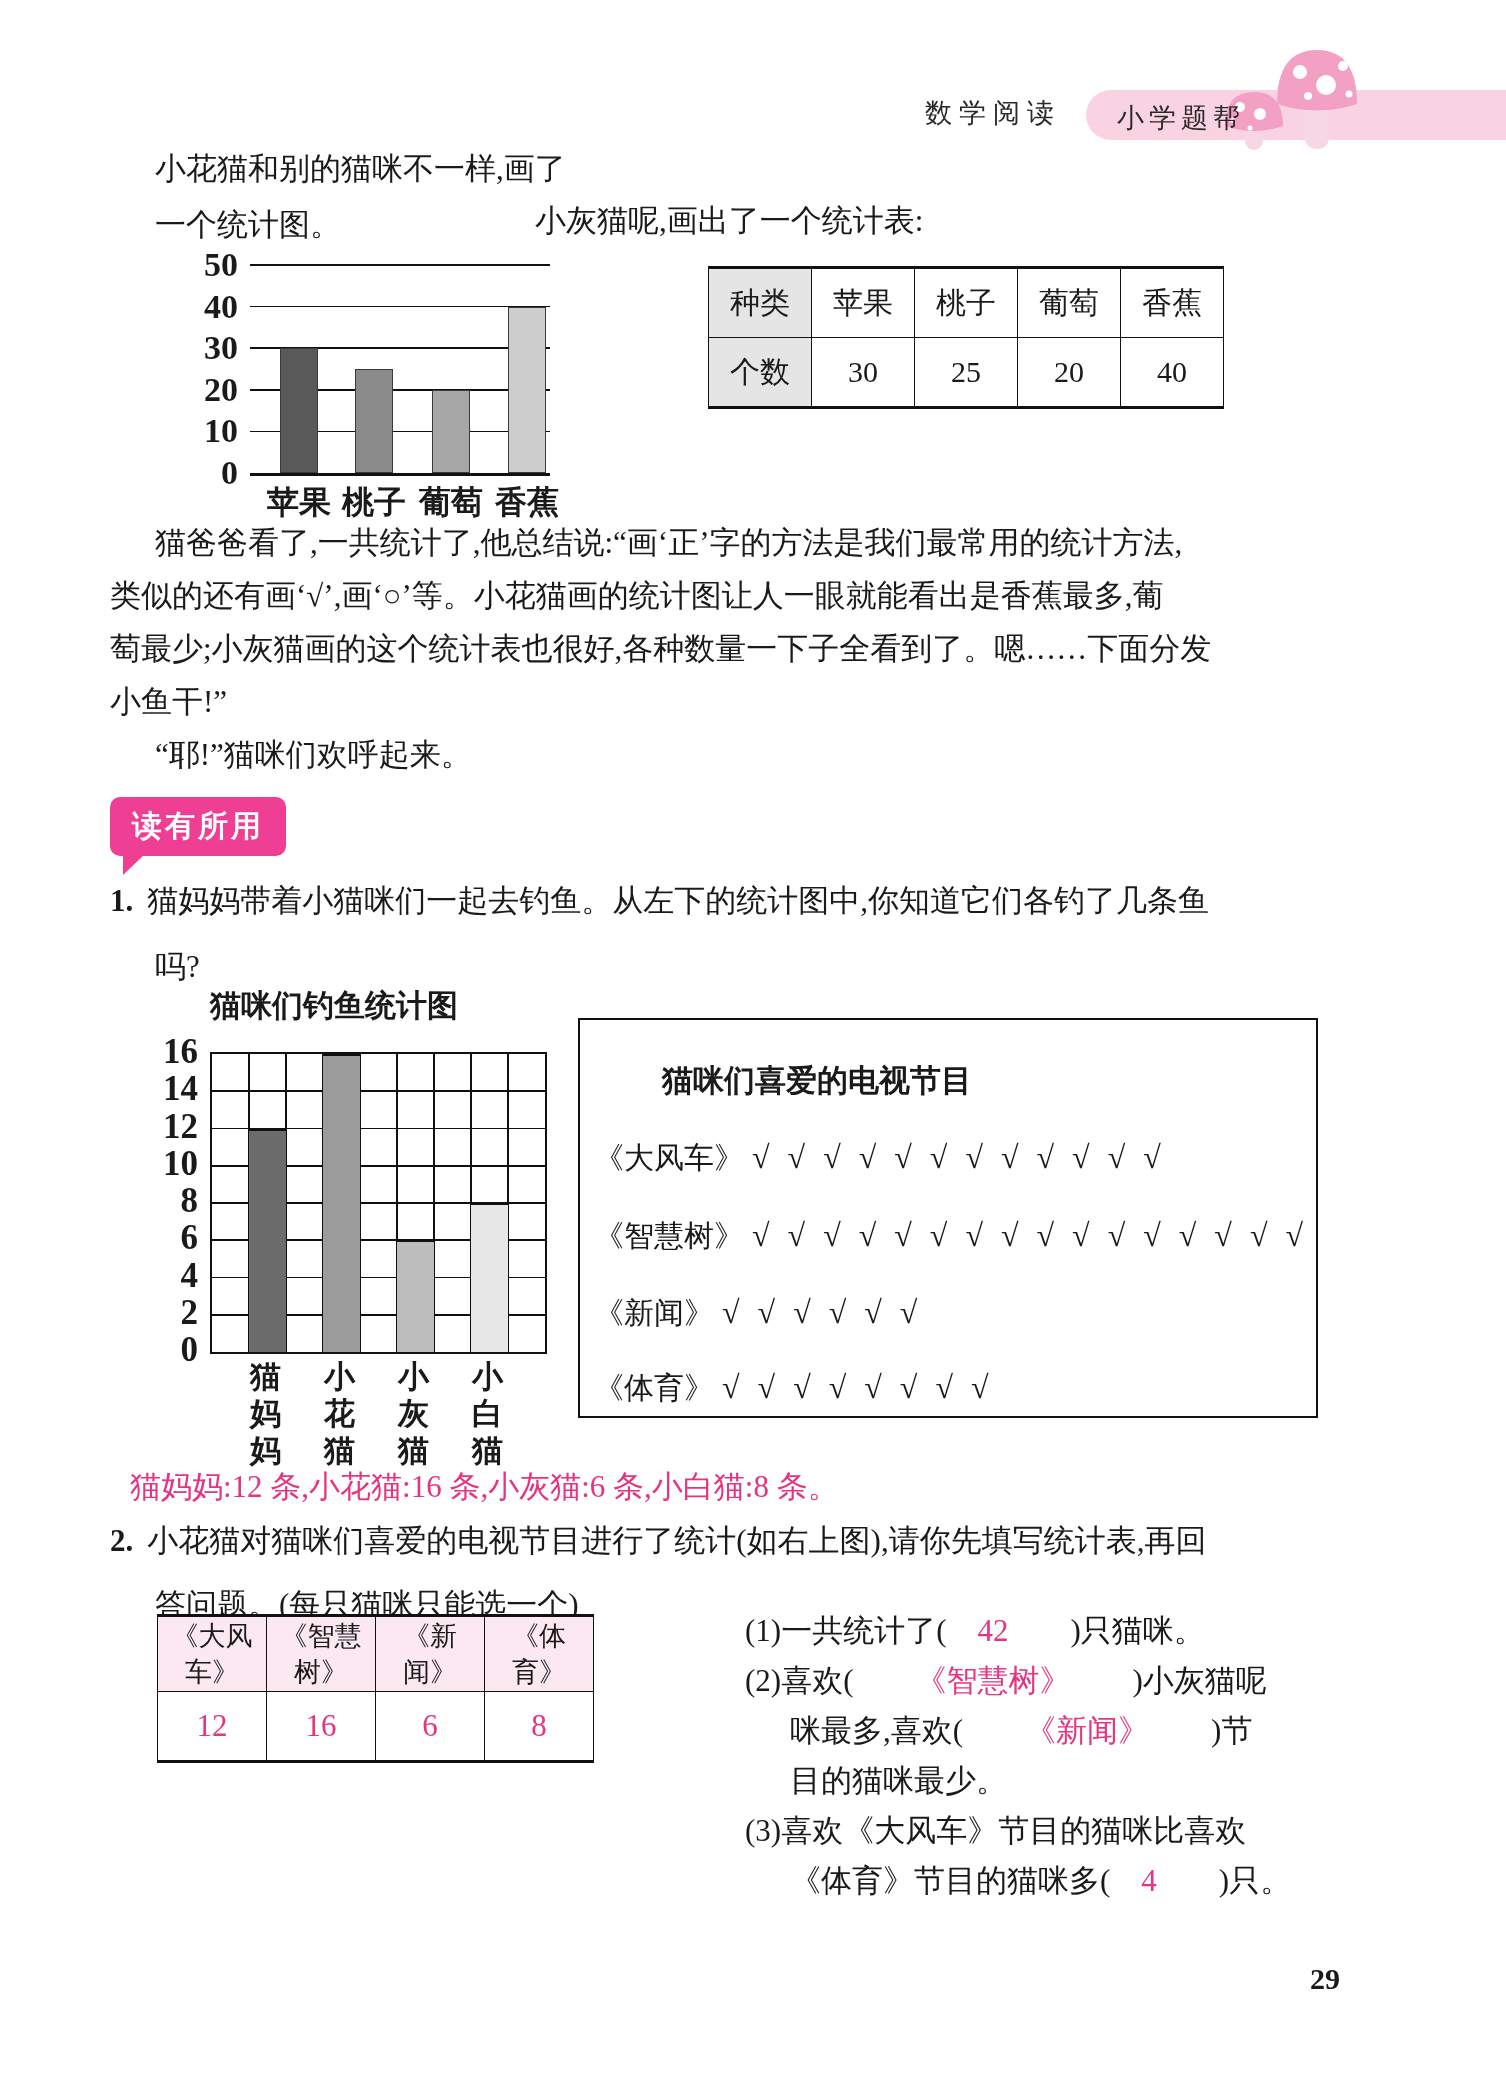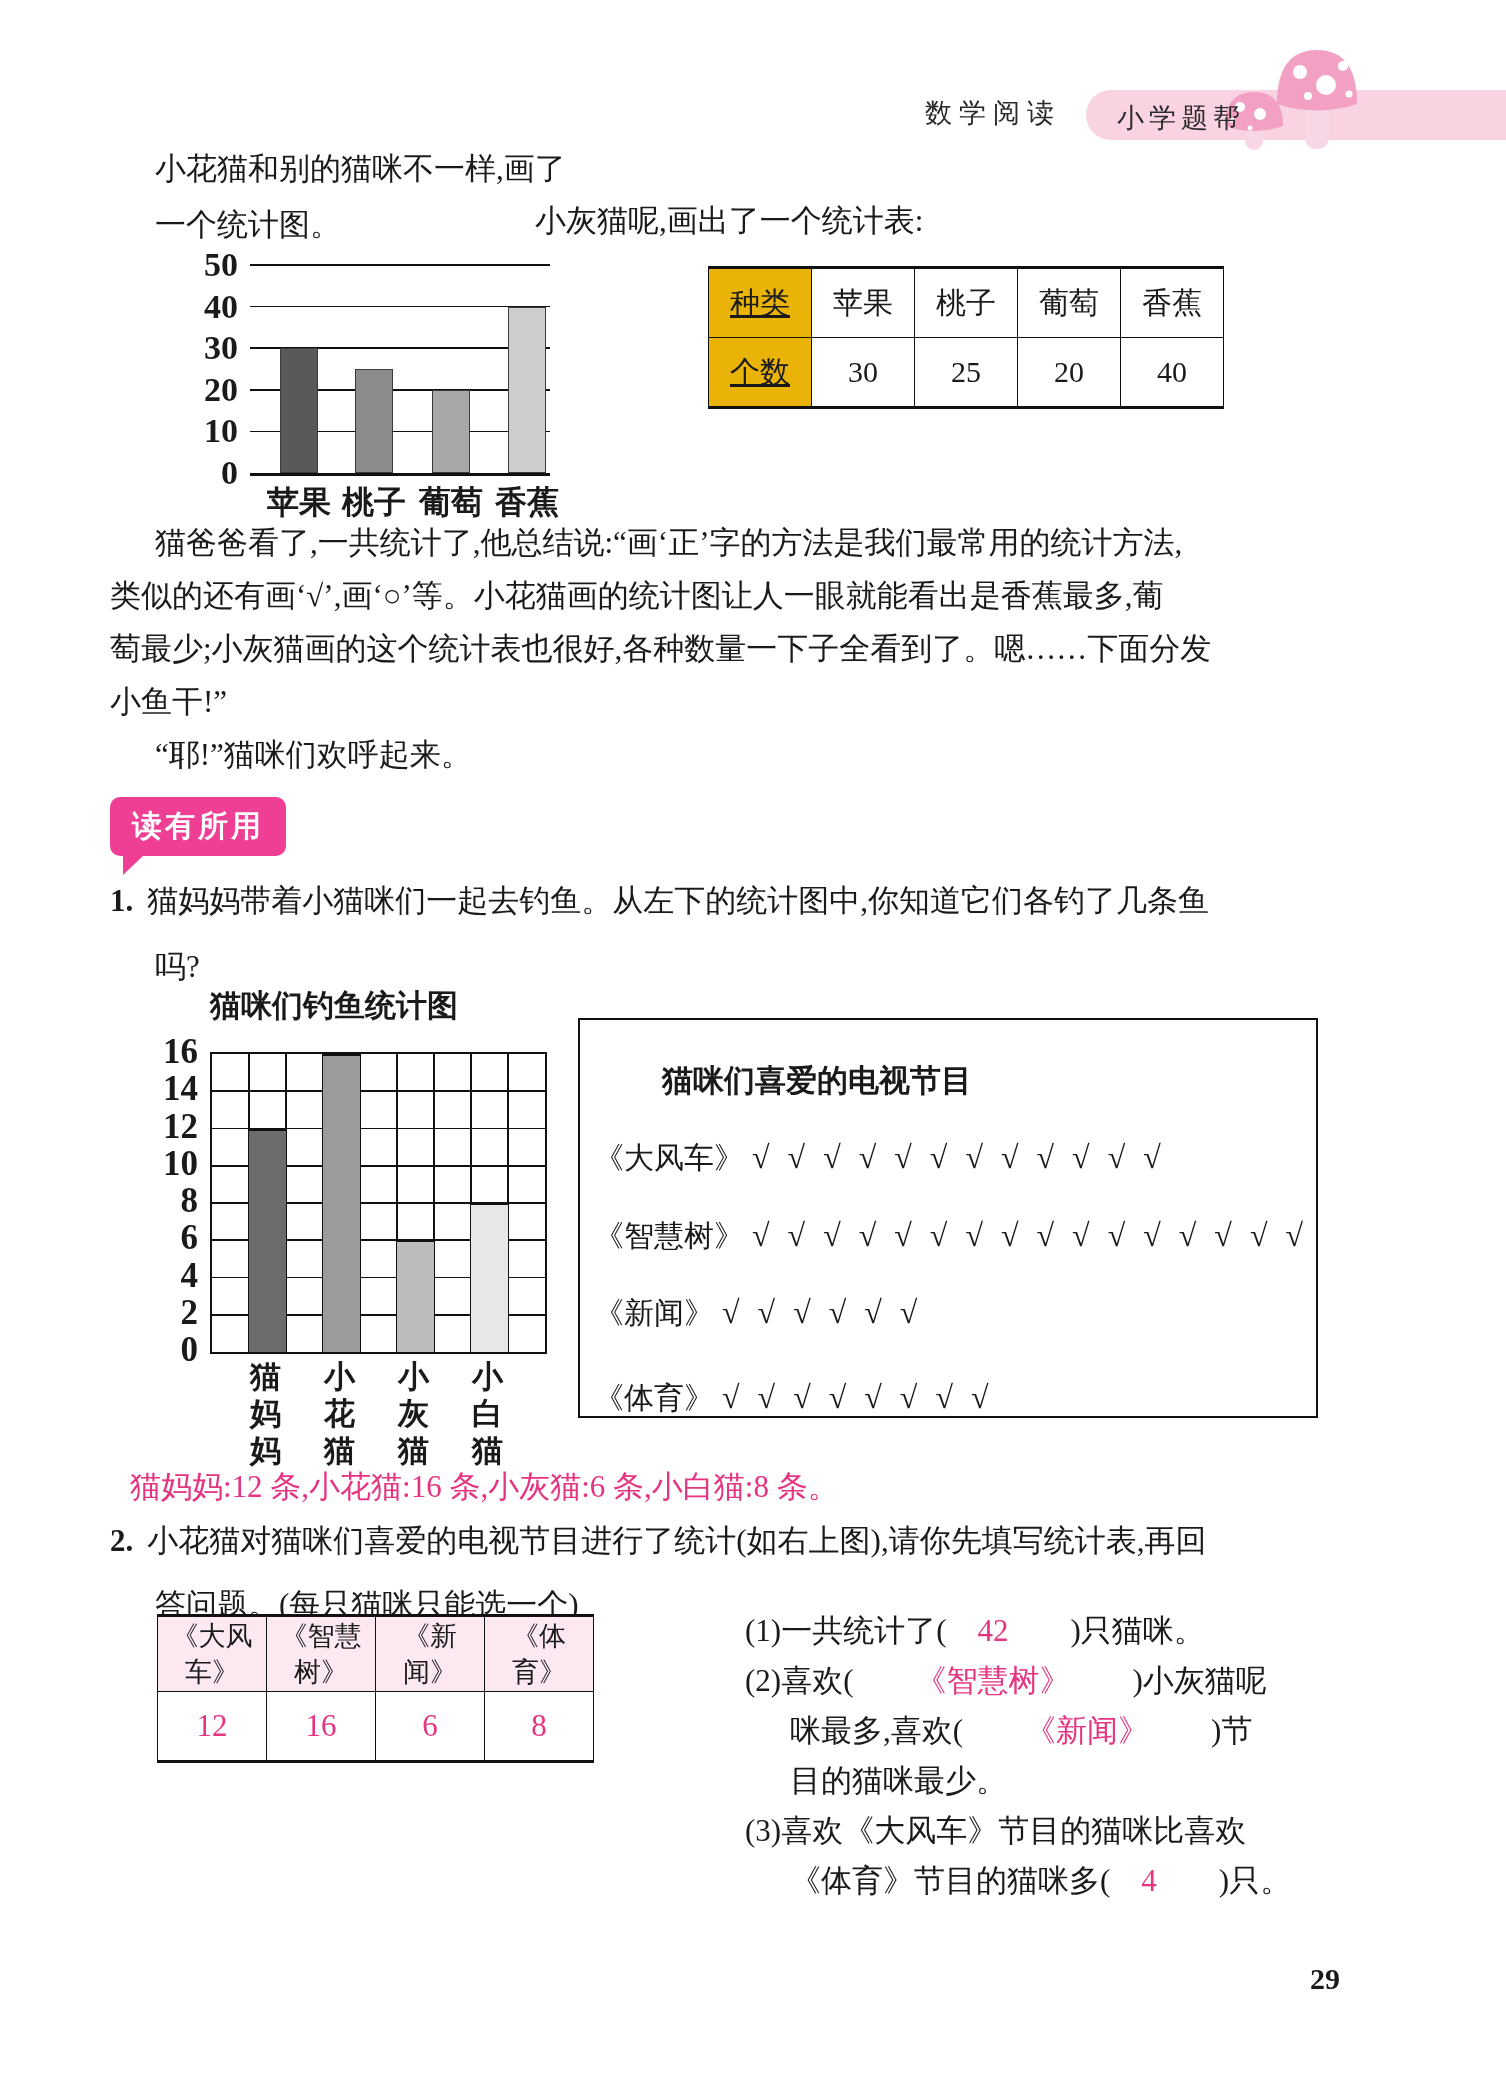--- a/index.html
+++ b/index.html
@@ -31,21 +31,21 @@
   .xtick{position:absolute;width:90px;text-align:center;font-weight:bold;font-size:32px;}
   .xtick.vert{white-space:pre-line;line-height:37px;font-size:31px;}
   .chart-title{font-size:31px;font-weight:bold;}
 
   
   .fruit-table{border-collapse:collapse;table-layout:fixed;font-size:30px;}
   .fruit-table td{width:100px;height:66px;text-align:center;vertical-align:middle;
                   border:1.6px solid #111;}
   .fruit-table tr:first-child td{border-top:3.5px solid #111;}
   .fruit-table tr:last-child td{border-bottom:3.5px solid #111;}
-  .fruit-table td.hd{background:#eab308;text-decoration:underline;}
+  .fruit-table td.hd{background:#e5e5e5;}
 
   
   .story div{font-size:31px;line-height:53px;height:53px;}
   .indent{padding-left:45px;}
 
   
   .badge{left:110px;top:797px;background:#ef3f94;color:#fff;font-size:30px;font-weight:bold;
          letter-spacing:3px;padding:9px 22px;border-radius:10px;z-index:2;}
   .badge::after{content:"";position:absolute;left:13px;bottom:-19px;width:0;height:0;
                 border-top:21px solid #ef3f94;border-right:22px solid transparent;}
@@ -205,21 +205,21 @@
     <div class="tv-title nowrap">猫咪们喜爱的电视节目</div>
     <div class="tvrow" style="top:118px">
       <span class="tvlabel">《大风车》</span><span class="checks">√ √ √ √ √ √ √ √ √ √ √ √</span>
     </div>
     <div class="tvrow" style="top:196px">
       <span class="tvlabel">《智慧树》</span><span class="checks">√ √ √ √ √ √ √ √ √ √ √ √ √ √ √ √</span>
     </div>
     <div class="tvrow" style="top:273px">
       <span class="tvlabel">《新闻》</span><span class="checks">√ √ √ √ √ √</span>
     </div>
-    <div class="tvrow" style="top:358px">
+    <div class="tvrow" style="top:348px">
       <span class="tvlabel">《体育》</span><span class="checks">√ √ √ √ √ √ √ √</span>
     </div>
   </div>
 
   <div class="abs pink nowrap" style="left:130px;top:1466px;font-size:31px">猫妈妈:12 条,小花猫:16 条,小灰猫:6 条,小白猫:8 条。</div>
 
   <div class="abs" style="left:110px;top:1520px">
     <div class="qline nowrap"><span class="qnum">2.</span><span>小花猫对猫咪们喜爱的电视节目进行了统计(如右上图),请你先填写统计表,再回</span></div>
     <div class="qline nowrap" style="margin-left:45px;margin-top:22px">答问题。(每只猫咪只能选一个)</div>
   </div>

